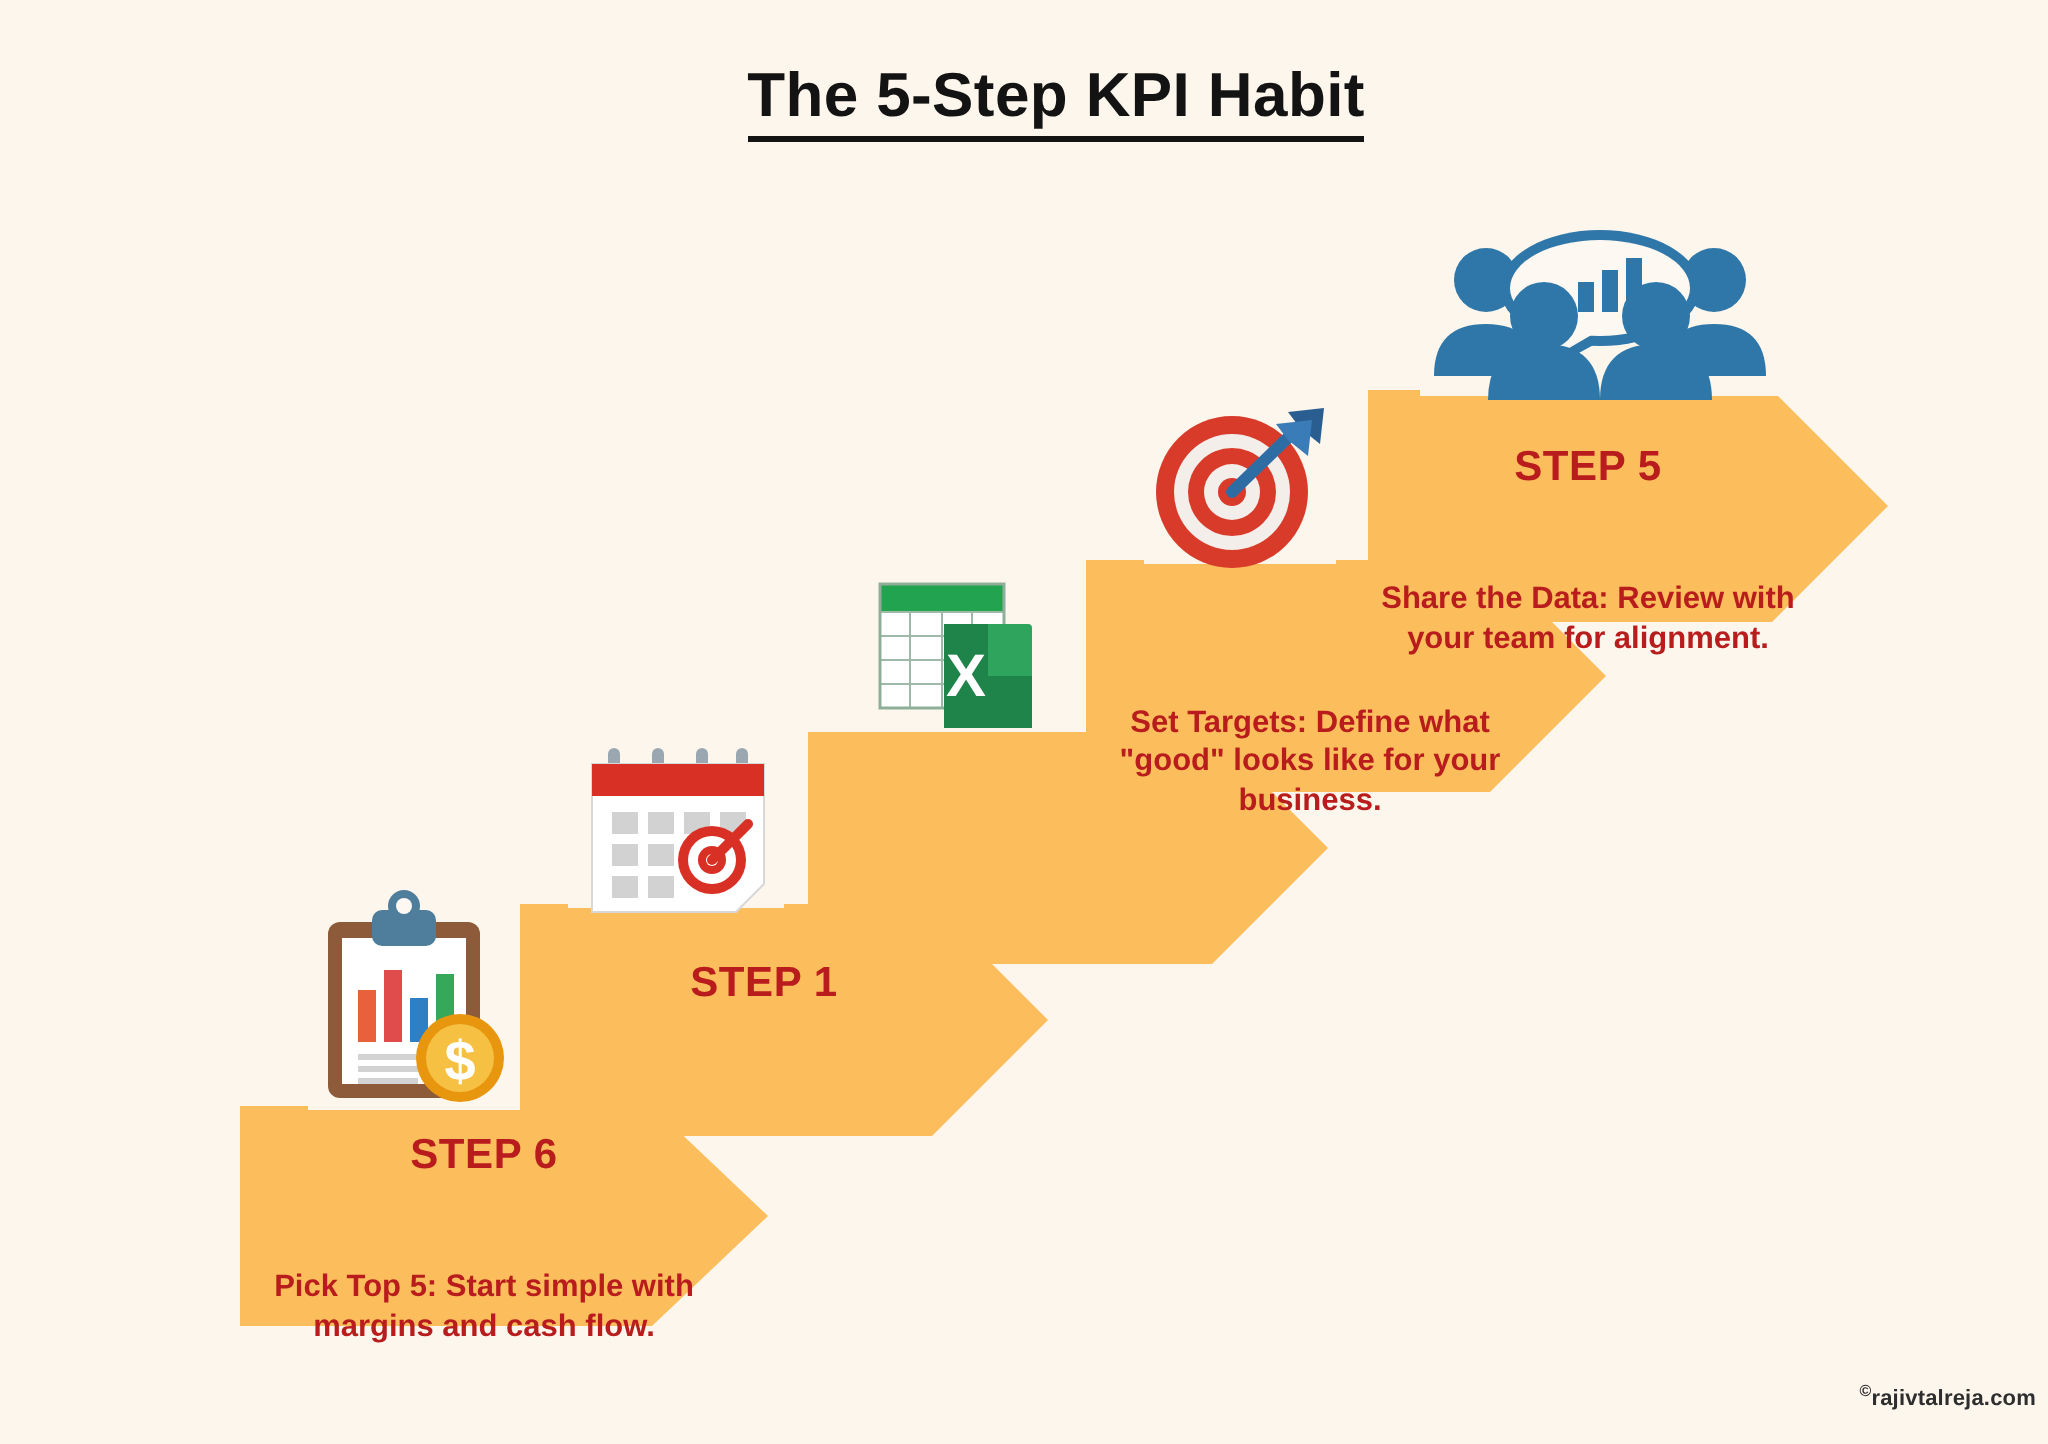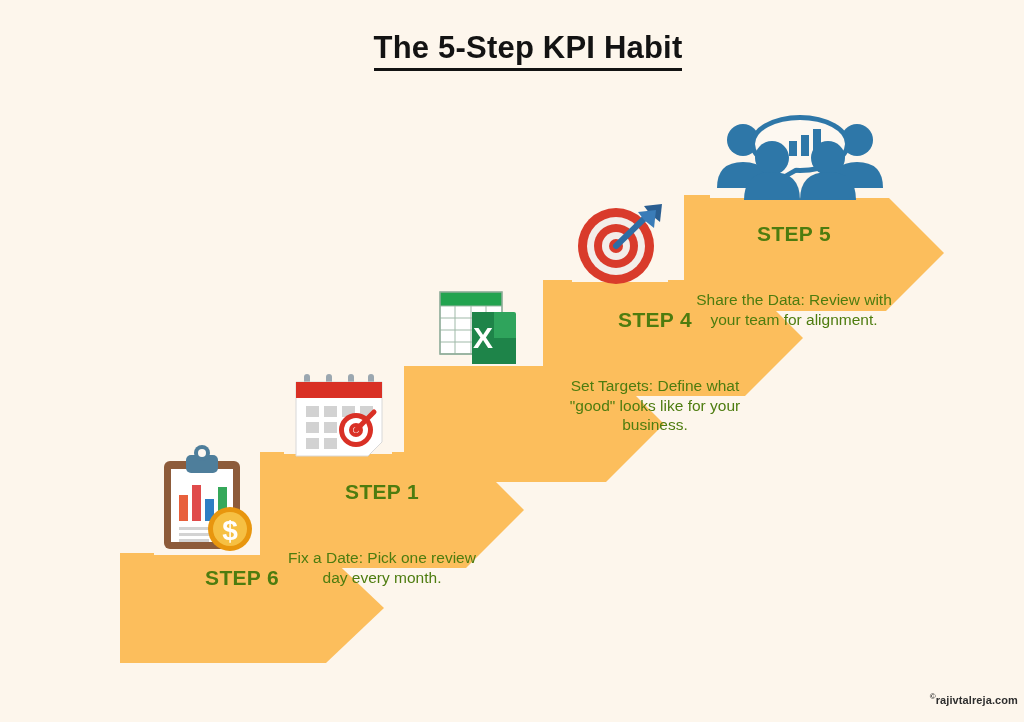--- a/index.html
+++ b/index.html
@@ -45,32 +45,32 @@
     background: #FCBE5C;
   }
   .band.pt {
     
     clip-path: polygon(0 0, calc(100% - 58px) 0, 100% 50%, calc(100% - 58px) 100%, 0 100%);
   }
 
   .band-text {
     position: absolute;
     text-align: center;
-    color: #4d7c0f;
+    color: #b91c1c;
     line-height: 1.16;
   }
   .step-label {
     font-size: 21px;
     font-weight: bold;
     letter-spacing: 0.3px;
     margin-bottom: 3px;
   }
   .step-desc {
     font-size: 15.5px;
-    font-weight: normal;
+    font-weight: bold;
     line-height: 1.25;
     margin-top: 44px;
   }
 
   
   .icon-plate {
     position: absolute;
     background: #FDF6EC;
   }
   .icon-wrap {
@@ -255,31 +255,30 @@
       <text x="76" y="97" font-family="'Liberation Sans', sans-serif" font-size="28" font-weight="bold" fill="#FFFFFF" text-anchor="middle">$</text>
     </svg>
   </div>
 
   <div class="band-text" style="left:672px; top:222px; width:212px;">
     <div class="step-label">STEP 5</div>
     <div class="step-desc">Share the Data: Review with your team for alignment.</div>
   </div>
 
   <div class="band-text" style="left:533px; top:308px; width:212px;">
-    <div class="step-label">STEP 4</div>
     <div class="step-desc">Set Targets: Define what "good" looks like for your business.</div>
   </div>
 
 
   <div class="band-text" style="left:258px; top:480px; width:216px;">
     <div class="step-label">STEP 1</div>
-    <div class="step-desc">Fix a Date: Pick one review day every month.</div>
   </div>
 
   <div class="band-text" style="left:118px; top:566px; width:216px;">
     <div class="step-label">STEP 6</div>
+    <div class="step-desc">Pick Top 5: Start simple with margins and cash flow.</div>
   </div>
 
   <div id="credit">
     <span class="c-mark">©</span><span>rajivtalreja.com</span>
   </div>
 
 </div>
 
 </body></html>

